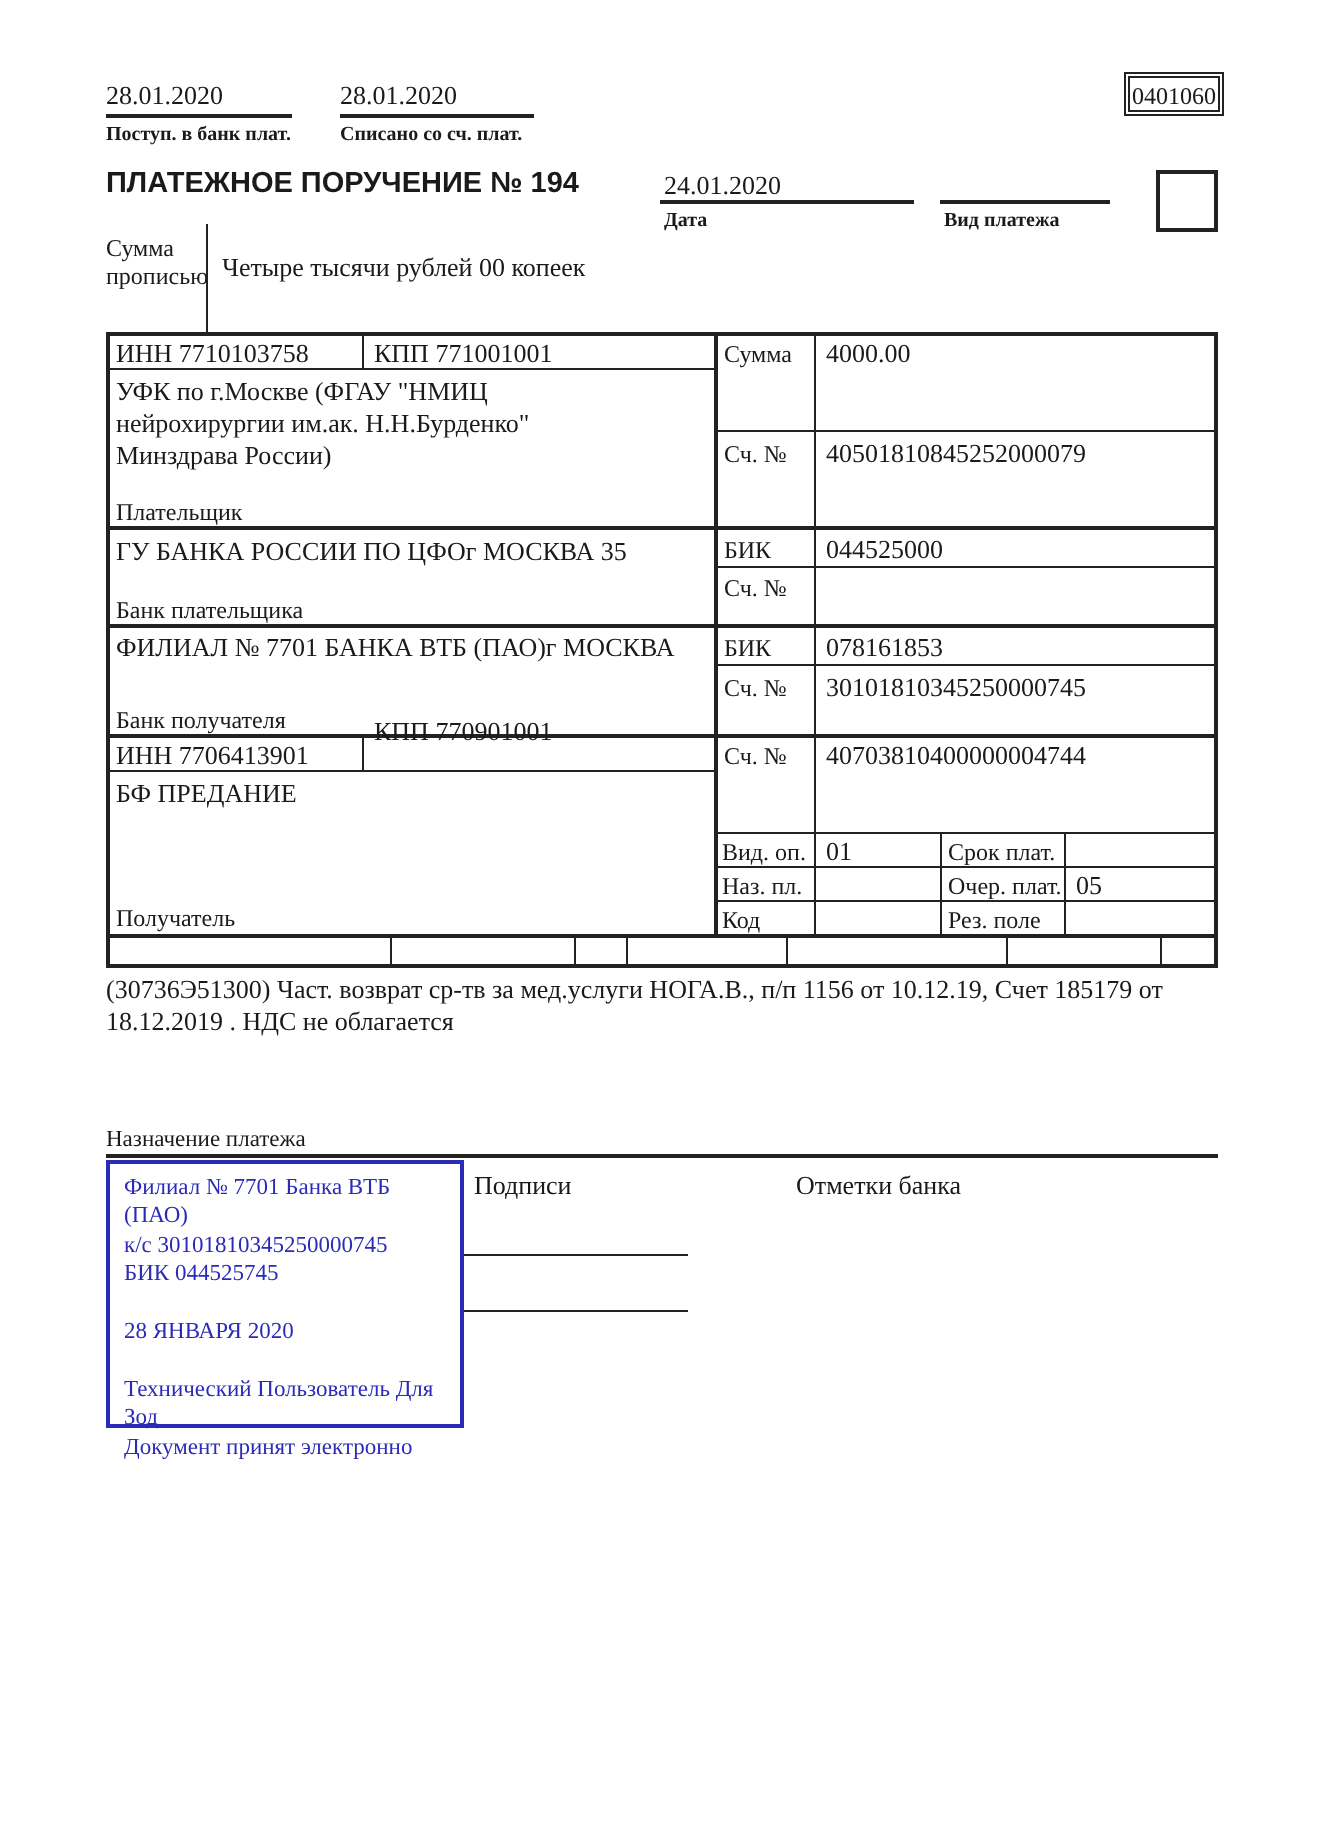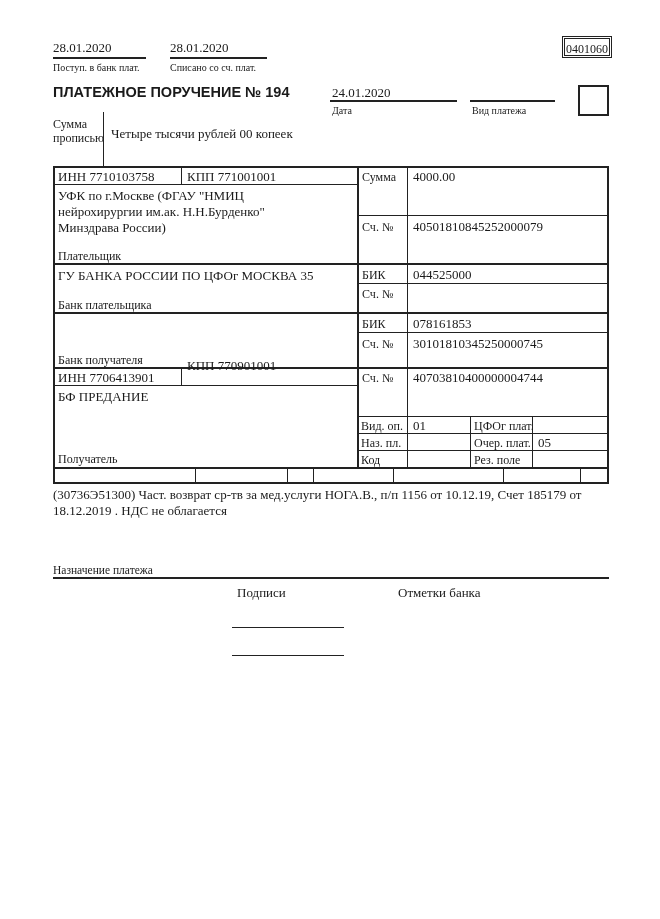--- a/index.html
+++ b/index.html
@@ -2,21 +2,21 @@
 <html><head>
 <meta charset="utf-8">
 <style>
   html,body{margin:0;padding:0;background:#888;}
   .page{
     position:relative;width:660px;height:919px;background:#fff;
     font-family:"Liberation Serif","DejaVu Serif",serif;color:#1a1a1a;
     overflow:hidden;margin:0 auto;
   }
   .t{position:absolute;font-size:13px;line-height:15px;white-space:nowrap;}
-  .sm{font-size:10px;line-height:12px;}
+  .sm{font-size:10px;line-height:12px;font-weight:bold;}
   .md{font-size:11.5px;line-height:13px;}
   .lbl{font-size:12px;line-height:14px;}
   .wrap{white-space:normal;}
   .pre{white-space:pre-line;}
   .hl,.vl{position:absolute;background:#222;}
   .title{font-family:"Liberation Sans","DejaVu Sans",sans-serif;font-weight:bold;font-size:14.5px;}
   .codebox{position:absolute;border:3px double #222;text-align:center;}
   .checkbox{position:absolute;border:2px solid #222;background:#fff;}
   .stamp{
     position:absolute;border:2px solid #2b2bb8;color:#2b2bb8;
@@ -97,46 +97,56 @@
   <div class="t lbl" style="left:362px;top:220px;">Сч. №</div>
   <div class="t" style="left:413px;top:219px;">40501810845252000079</div>
   <div class="t lbl" style="left:58px;top:249px;">Плательщик</div>
 
   <div class="t" style="left:58px;top:268px;text-align:right;">ГУ БАНКА РОССИИ ПО ЦФОг МОСКВА 35</div>
   <div class="t lbl" style="left:362px;top:268px;">БИК</div>
   <div class="t" style="left:413px;top:267px;">044525000</div>
   <div class="t lbl" style="left:362px;top:287px;">Сч. №</div>
   <div class="t lbl" style="left:58px;top:298px;">Банк плательщика</div>
 
+  <div class="t" style="left:58px;top:316px;">ФИЛИАЛ № 7701 БАНКА ВТБ (ПАО)г МОСКВА</div>
   <div class="t lbl" style="left:362px;top:317px;">БИК</div>
   <div class="t" style="left:413px;top:316px;">078161853</div>
   <div class="t lbl" style="left:362px;top:337px;">Сч. №</div>
   <div class="t" style="left:413px;top:336px;">30101810345250000745</div>
   <div class="t lbl" style="left:58px;top:353px;">Банк получателя</div>
 
   <div class="t" style="left:58px;top:370px;">ИНН 7706413901</div>
   <div class="t" style="left:187px;top:358px;">КПП 770901001</div>
   <div class="t lbl" style="left:362px;top:371px;">Сч. №</div>
   <div class="t" style="left:413px;top:370px;">40703810400000004744</div>
   <div class="t" style="left:58px;top:389px;">БФ ПРЕДАНИЕ</div>
 
   <div class="t lbl" style="left:361px;top:419px;">Вид. оп.</div>
   <div class="t" style="left:413px;top:418px;">01</div>
-  <div class="t lbl" style="left:474px;top:419px;">ЦФОг плат.</div>
+  <div class="t lbl" style="left:474px;top:419px;">Срок плат.</div>
   <div class="t lbl" style="left:361px;top:436px;text-align:right;">Наз. пл.</div>
   <div class="t lbl" style="left:474px;top:436px;">Очер. плат.</div>
   <div class="t" style="left:538px;top:435px;">05</div>
   <div class="t lbl" style="left:361px;top:453px;">Код</div>
   <div class="t lbl" style="left:474px;top:453px;">Рез. поле</div>
   <div class="t lbl" style="left:58px;top:452px;text-align:center;">Получатель</div>
 
   <div class="t wrap" style="left:53px;top:487px;width:552px;line-height:16px;">(30736Э51300) Част. возврат ср-тв за мед.услуги НОГА.В., п/п 1156 от 10.12.19, Счет 185179 от 18.12.2019 . НДС не облагается</div>
   <div class="t md" style="left:53px;top:564px;">Назначение платежа</div>
   <div class="hl" style="left:53px;top:577px;width:556px;height:2px;"></div>
 
+  <div class="stamp" style="left:53px;top:580px;width:161px;height:120px;">Филиал № 7701 Банка ВТБ (ПАО)
+к/с 30101810345250000745
+БИК 044525745
+
+28 ЯНВАРЯ 2020
+
+Технический Пользователь Для
+Зод
+Документ принят электронно</div>
 
   <div class="t" style="left:237px;top:585px;">Подписи</div>
   <div class="t" style="left:398px;top:585px;">Отметки банка</div>
 
   <div class="hl" style="left:232px;top:627px;width:112px;height:1px;"></div>
   <div class="hl" style="left:232px;top:655px;width:112px;height:1px;"></div>
 
 </div>
 
 </body></html>

